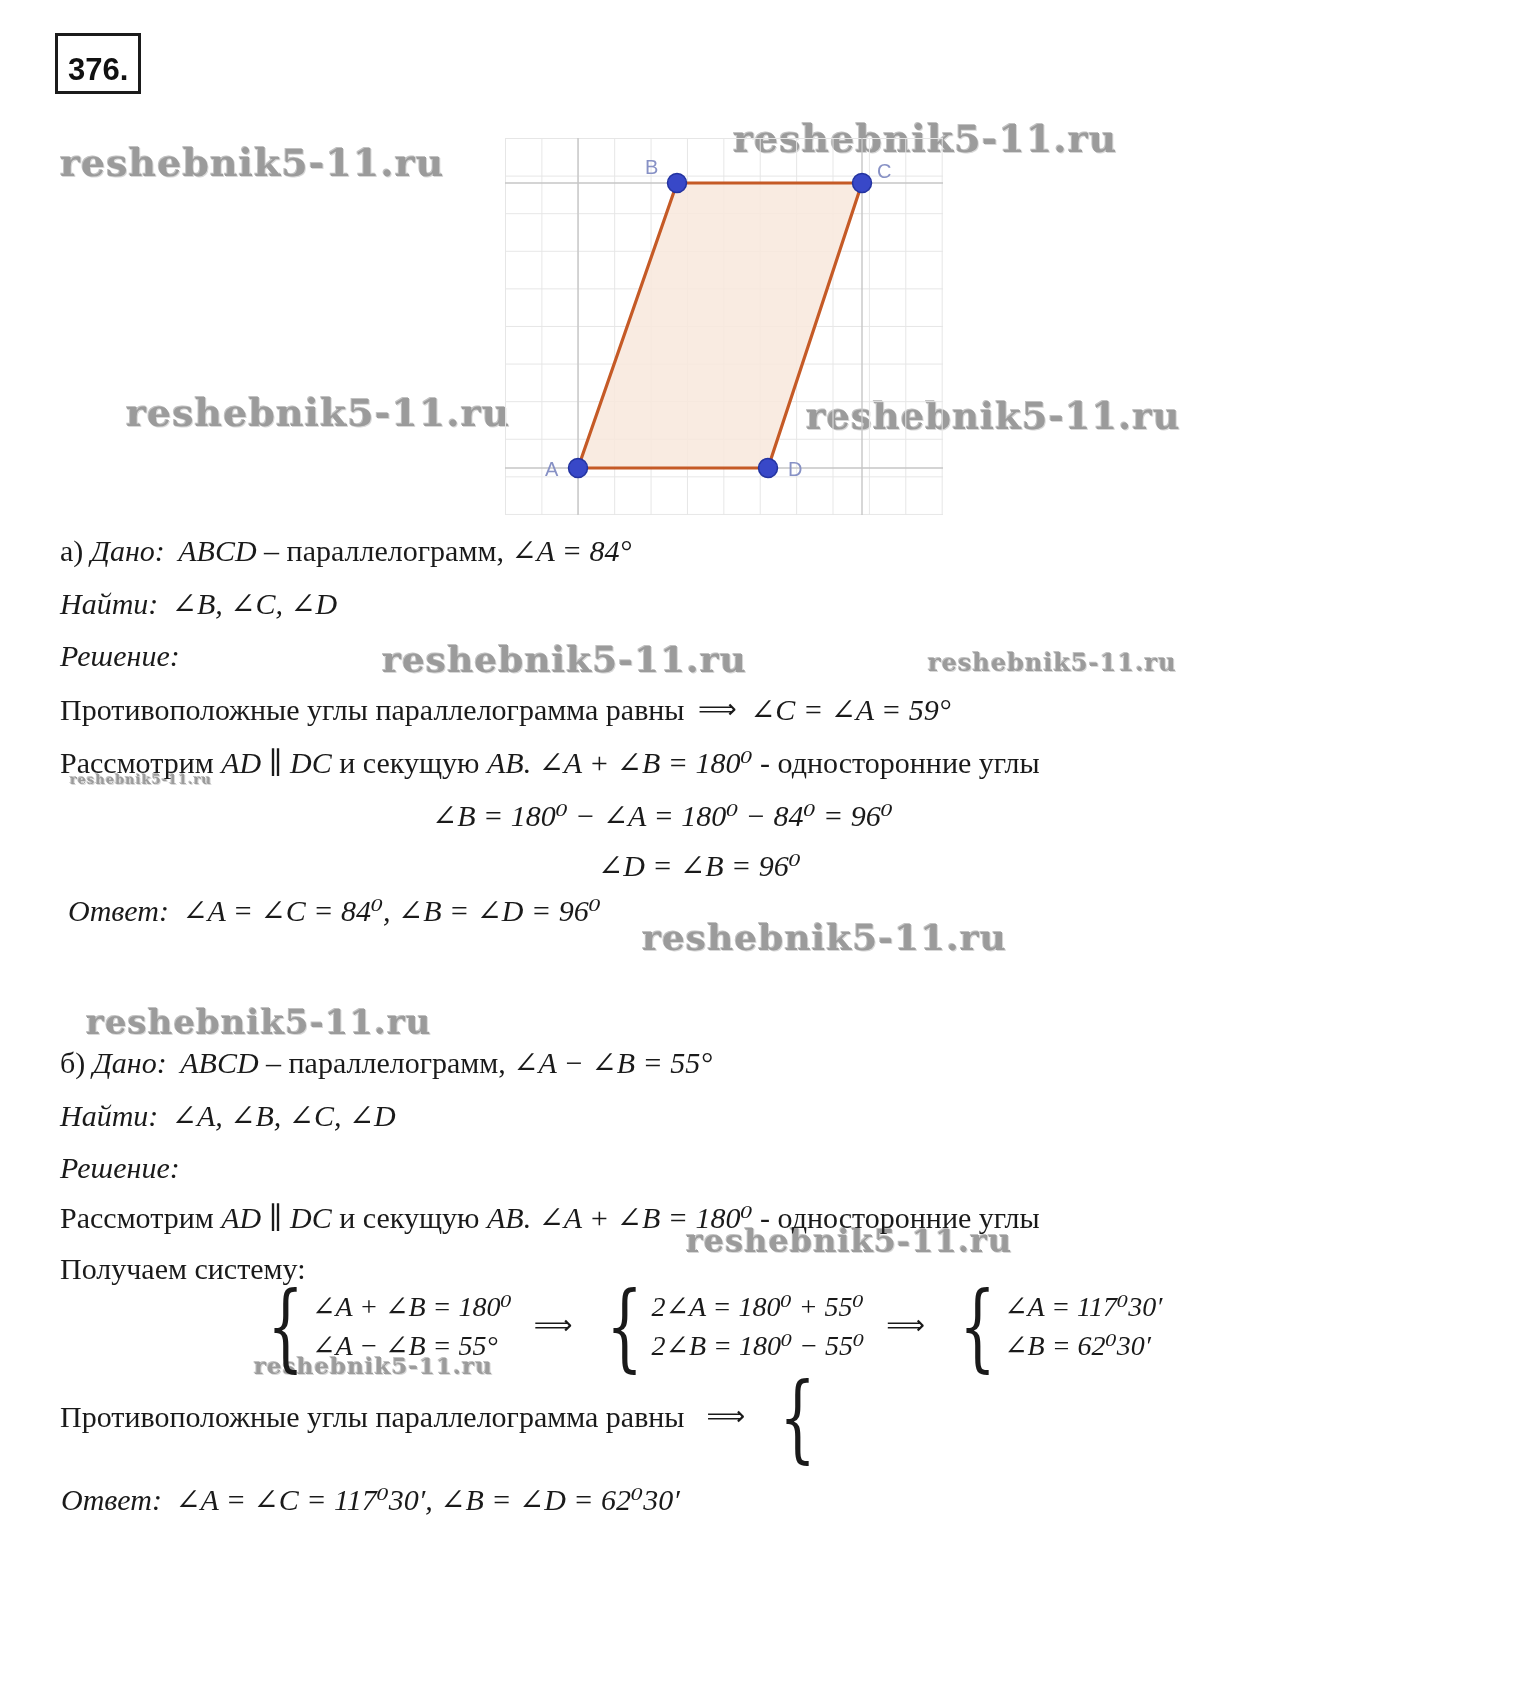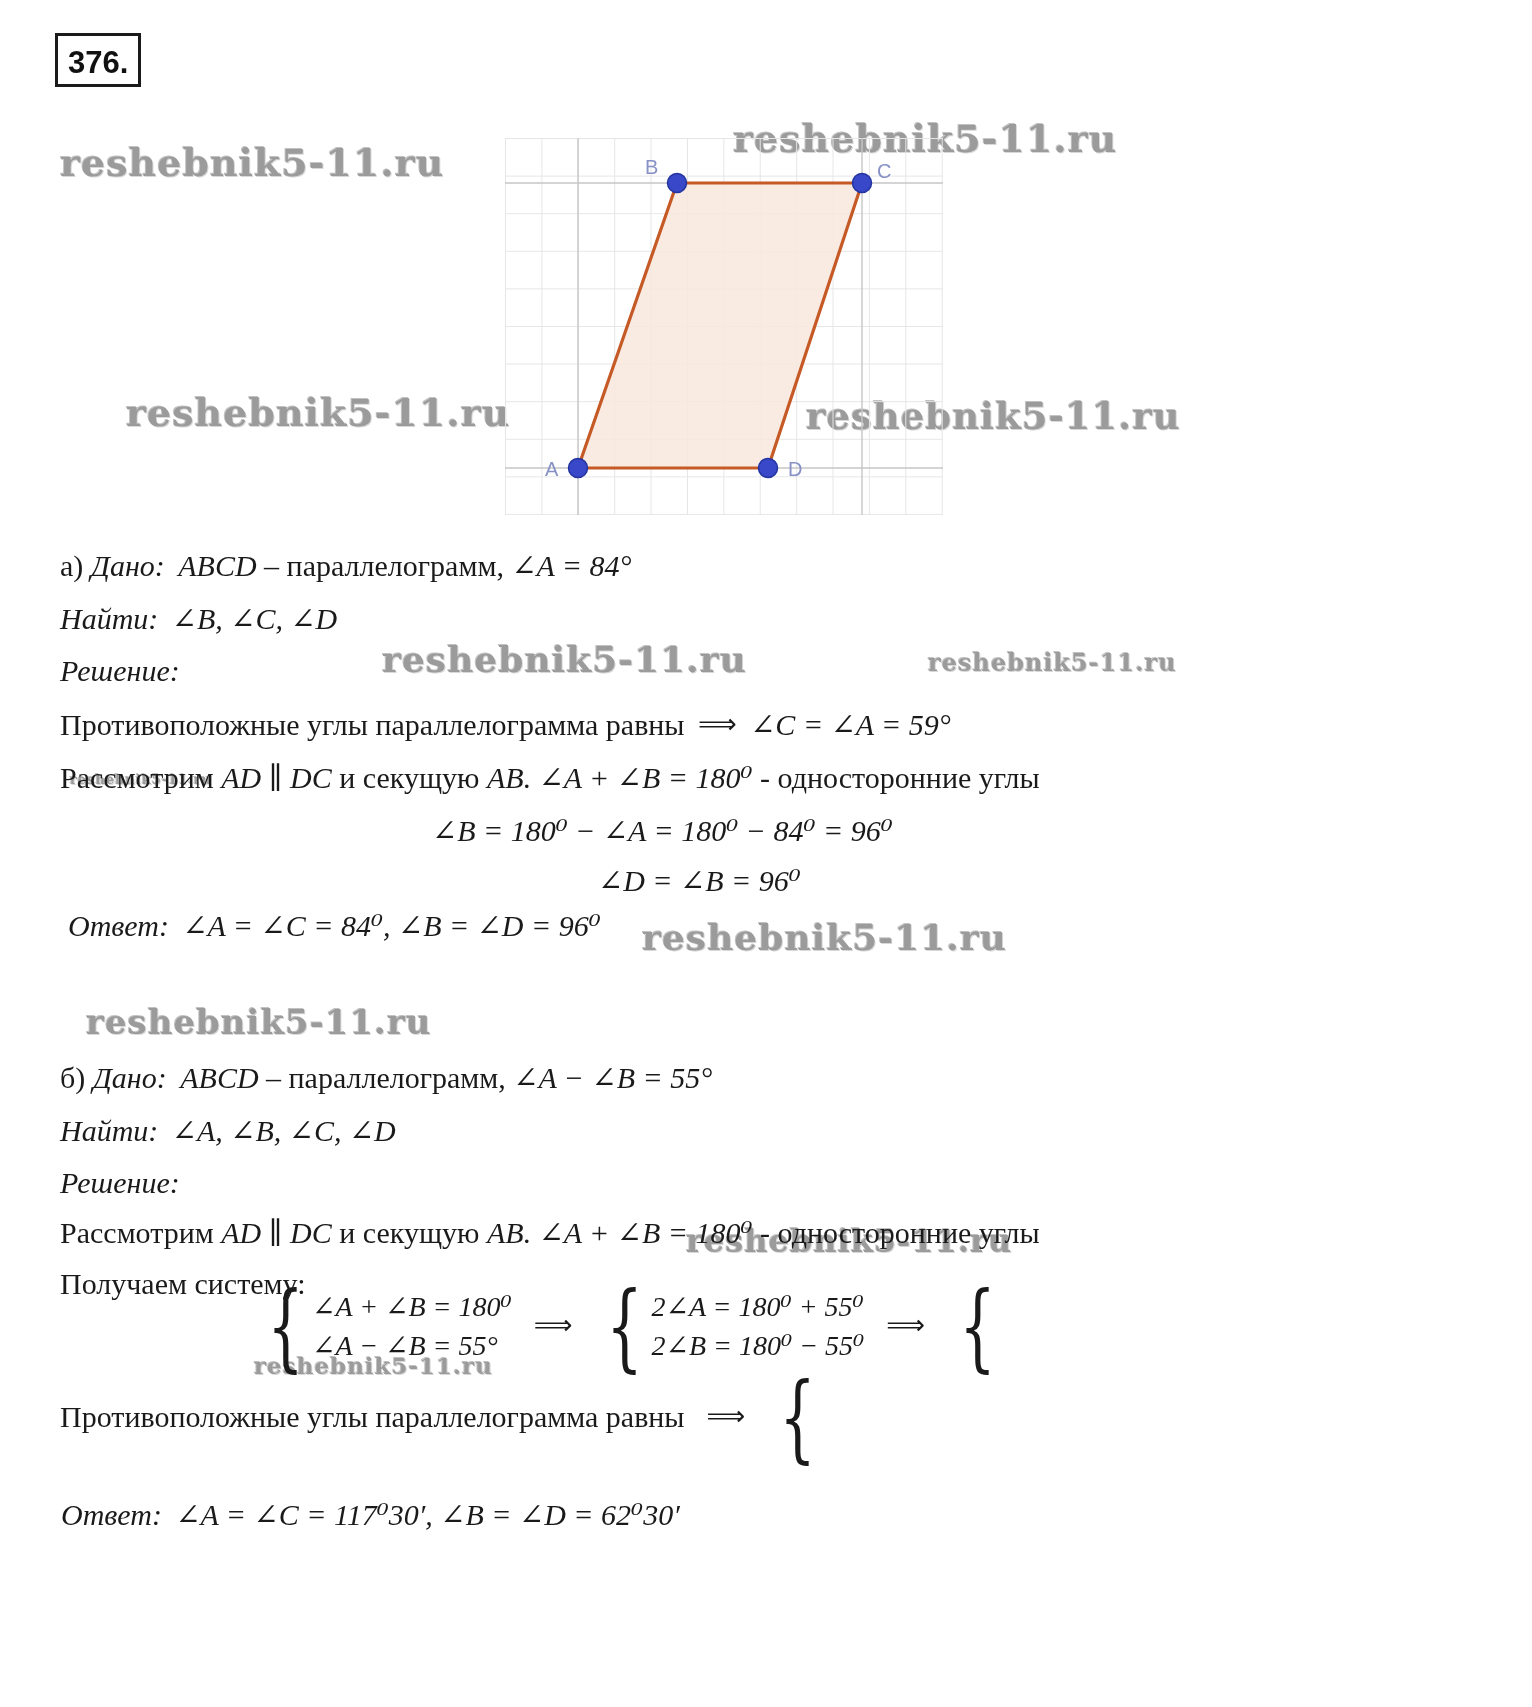--- a/index.html
+++ b/index.html
@@ -1,31 +1,31 @@
 <!DOCTYPE html>
 <html><head>
 <meta charset="utf-8">
 <style>
   html,body{margin:0;padding:0;background:#ffffff;}
   #page{position:relative;width:1532px;height:1707px;background:#ffffff;
         font-family:"Liberation Serif","DejaVu Serif",serif;color:#1a1a1a;overflow:hidden;}
 
-  .line{position:absolute;font-size:30px;white-space:nowrap;margin-top:15px;}
+  .line{position:absolute;font-size:30px;white-space:nowrap;}
   .roman{font-style:normal;}
   .math{font-style:italic;font-family:"Liberation Serif","DejaVu Serif","DejaVu Sans",serif;}
   .lbl{font-style:italic;margin-right:6px;}
   .arrow{font-style:normal;font-family:"DejaVu Sans","DejaVu Serif",sans-serif;
          font-size:27px;padding:0 6px;position:relative;top:-2px;}
 
   .wm{position:absolute;font-family:"DejaVu Serif",serif;font-weight:bold;color:#9b9b9b;
       letter-spacing:1px;white-space:nowrap;
       text-shadow:1px 1px 0 #d8d8d8,-1px -1px 0 #c2c2c2;}
 
   #problem-box{position:absolute;left:55px;top:33px;border:3px solid #1b1b1b;
-      padding:9px 10px 3px;font-family:"Liberation Sans","DejaVu Sans",sans-serif;
+      padding:16px 10px 3px;font-family:"Liberation Sans","DejaVu Sans",sans-serif;
       font-weight:bold;font-size:31px;color:#111;}
 
   #figure{position:absolute;left:505px;top:138px;width:438px;height:377px;
       background-image:linear-gradient(to right,#e6e6e6 1px,transparent 1px),
                        linear-gradient(to bottom,#e6e6e6 1px,transparent 1px);
       background-size:36.4px 37.6px;}
   #figure svg{position:absolute;left:0;top:0;}
   .ref{stroke:#c6c6c6;stroke-width:1.4;}
   .vertex-label{font-family:"Liberation Sans","DejaVu Sans",sans-serif;font-size:20px;fill:#8791c5;}
 
@@ -155,20 +155,24 @@
     <div class="sys-group">
       <span class="brace">{</span>
       <div class="sys-col">
         <div class="math">2∠A = 180⁰ + 55⁰</div>
         <div class="math">2∠B = 180⁰ − 55⁰</div>
       </div>
     </div>
     <span class="arrow">⟹</span>
     <div class="sys-group">
       <span class="brace">{</span>
+      <div class="sys-col">
+        <div class="math">∠A = 117⁰30′</div>
+        <div class="math">∠B = 62⁰30′</div>
+      </div>
     </div>
   </div>
 
   <div class="sys-row" style="left:60px;top:1378px">
     <span class="roman">Противоположные углы параллелограмма равны</span>
     <span class="arrow">⟹</span>
     <div class="sys-group">
       <span class="brace">{</span>
     </div>
   </div>

